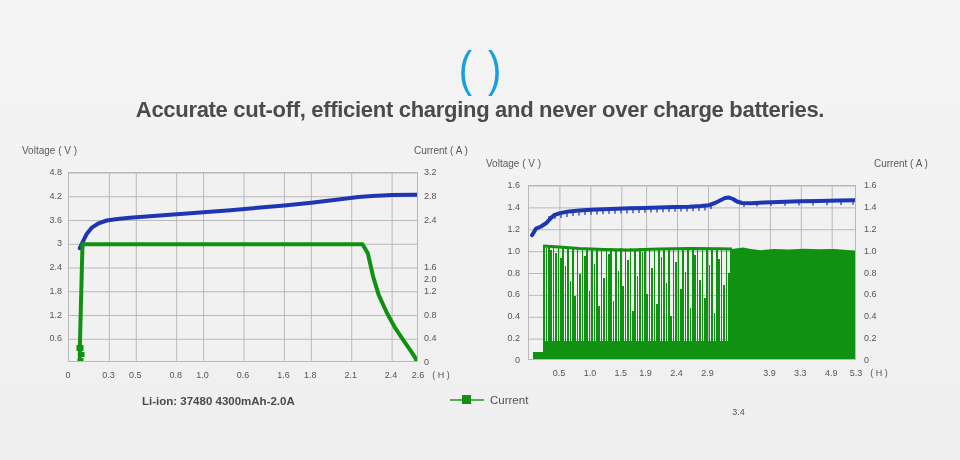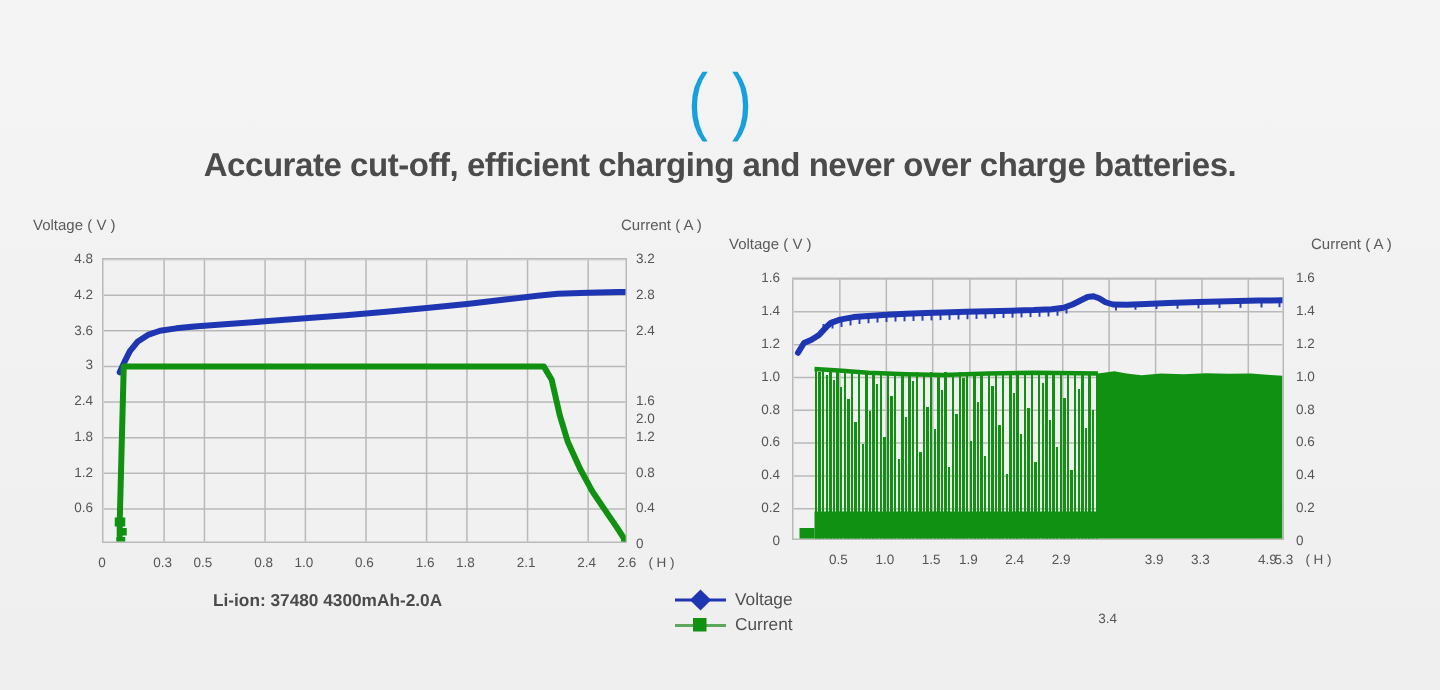--- a/index.html
+++ b/index.html
@@ -143,27 +143,20 @@
   <div class="tick xb" style="left:290.3px;top:230px;width:40px;">1.8</div>
   <div class="tick xb" style="left:330.7px;top:230px;width:40px;">2.1</div>
   <div class="tick xb" style="left:371.1px;top:230px;width:40px;">2.4</div>
   <div class="tick xb" style="left:398.0px;top:230px;width:40px;">2.6</div>
   <div class="tick xb" style="left:424px;top:230px;width:34px;">( H )</div>
 
   <div class="caption" style="left:142px;top:255px;">Li-ion: 37480 4300mAh-2.0A</div>
 </div>
 
 <div class="legend">
-  <div class="lg-row">
-    <span class="lg-mark">
-      <span class="lg-line" style="background:#1f36b3;"></span>
-      <span class="lg-dia" style="background:#1f36b3;"></span>
-    </span>
-    <span class="lg-txt">Voltage</span>
-  </div>
   <div class="lg-row">
     <span class="lg-mark">
       <span class="lg-line" style="background:#5ea85e;"></span>
       <span class="lg-sq" style="background:#119111;"></span>
     </span>
     <span class="lg-txt">Current</span>
   </div>
 </div>
 
 <div class="chart" id="chart-right">
@@ -356,17 +349,17 @@
 
   <div class="tick xb" style="left:68.9px;top:213px;width:40px;">0.5</div>
   <div class="tick xb" style="left:99.9px;top:213px;width:40px;">1.0</div>
   <div class="tick xb" style="left:130.8px;top:213px;width:40px;">1.5</div>
   <div class="tick xb" style="left:155.6px;top:213px;width:40px;">1.9</div>
   <div class="tick xb" style="left:186.5px;top:213px;width:40px;">2.4</div>
   <div class="tick xb" style="left:217.5px;top:213px;width:40px;">2.9</div>
   <div class="tick xb" style="left:248.4px;top:213px;width:40px;margin-top:39px;">3.4</div>
   <div class="tick xb" style="left:279.4px;top:213px;width:40px;">3.9</div>
   <div class="tick xb" style="left:310.3px;top:213px;width:40px;">3.3</div>
-  <div class="tick xb" style="left:341.2px;top:213px;width:40px;text-align:right;">4.9</div>
+  <div class="tick xb" style="left:341.2px;top:213px;width:40px;">4.9</div>
   <div class="tick xb" style="left:366px;top:213px;width:40px;">5.3</div>
   <div class="tick xb" style="left:392px;top:213px;width:34px;">( H )</div>
 
 </div>
 
 </body></html>

